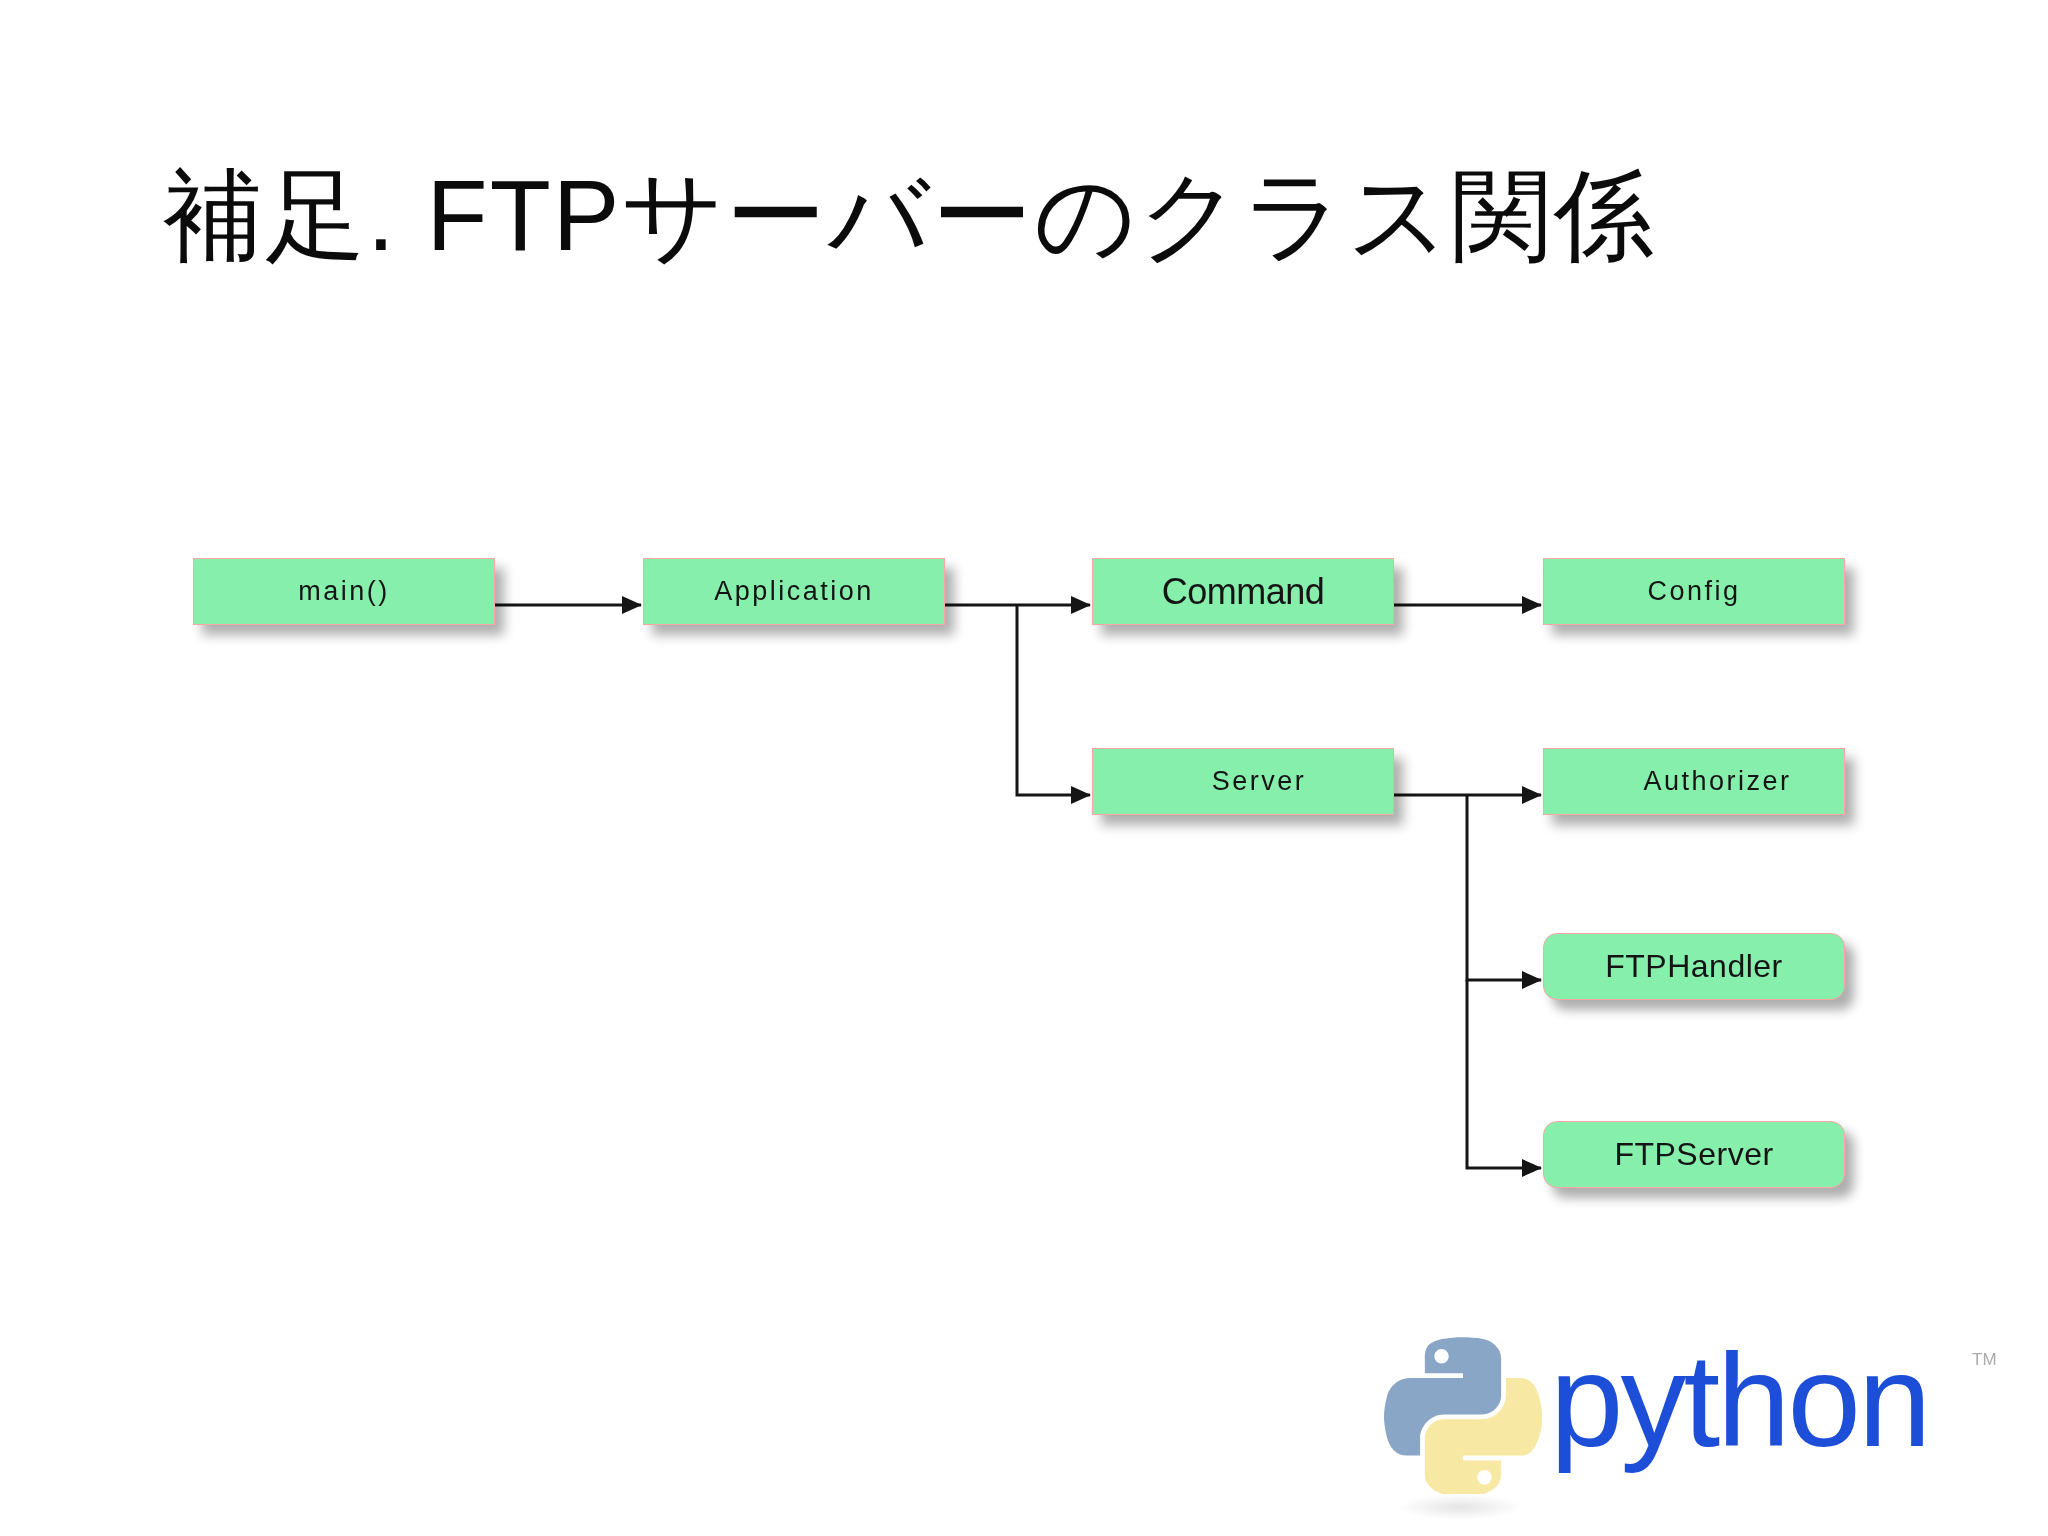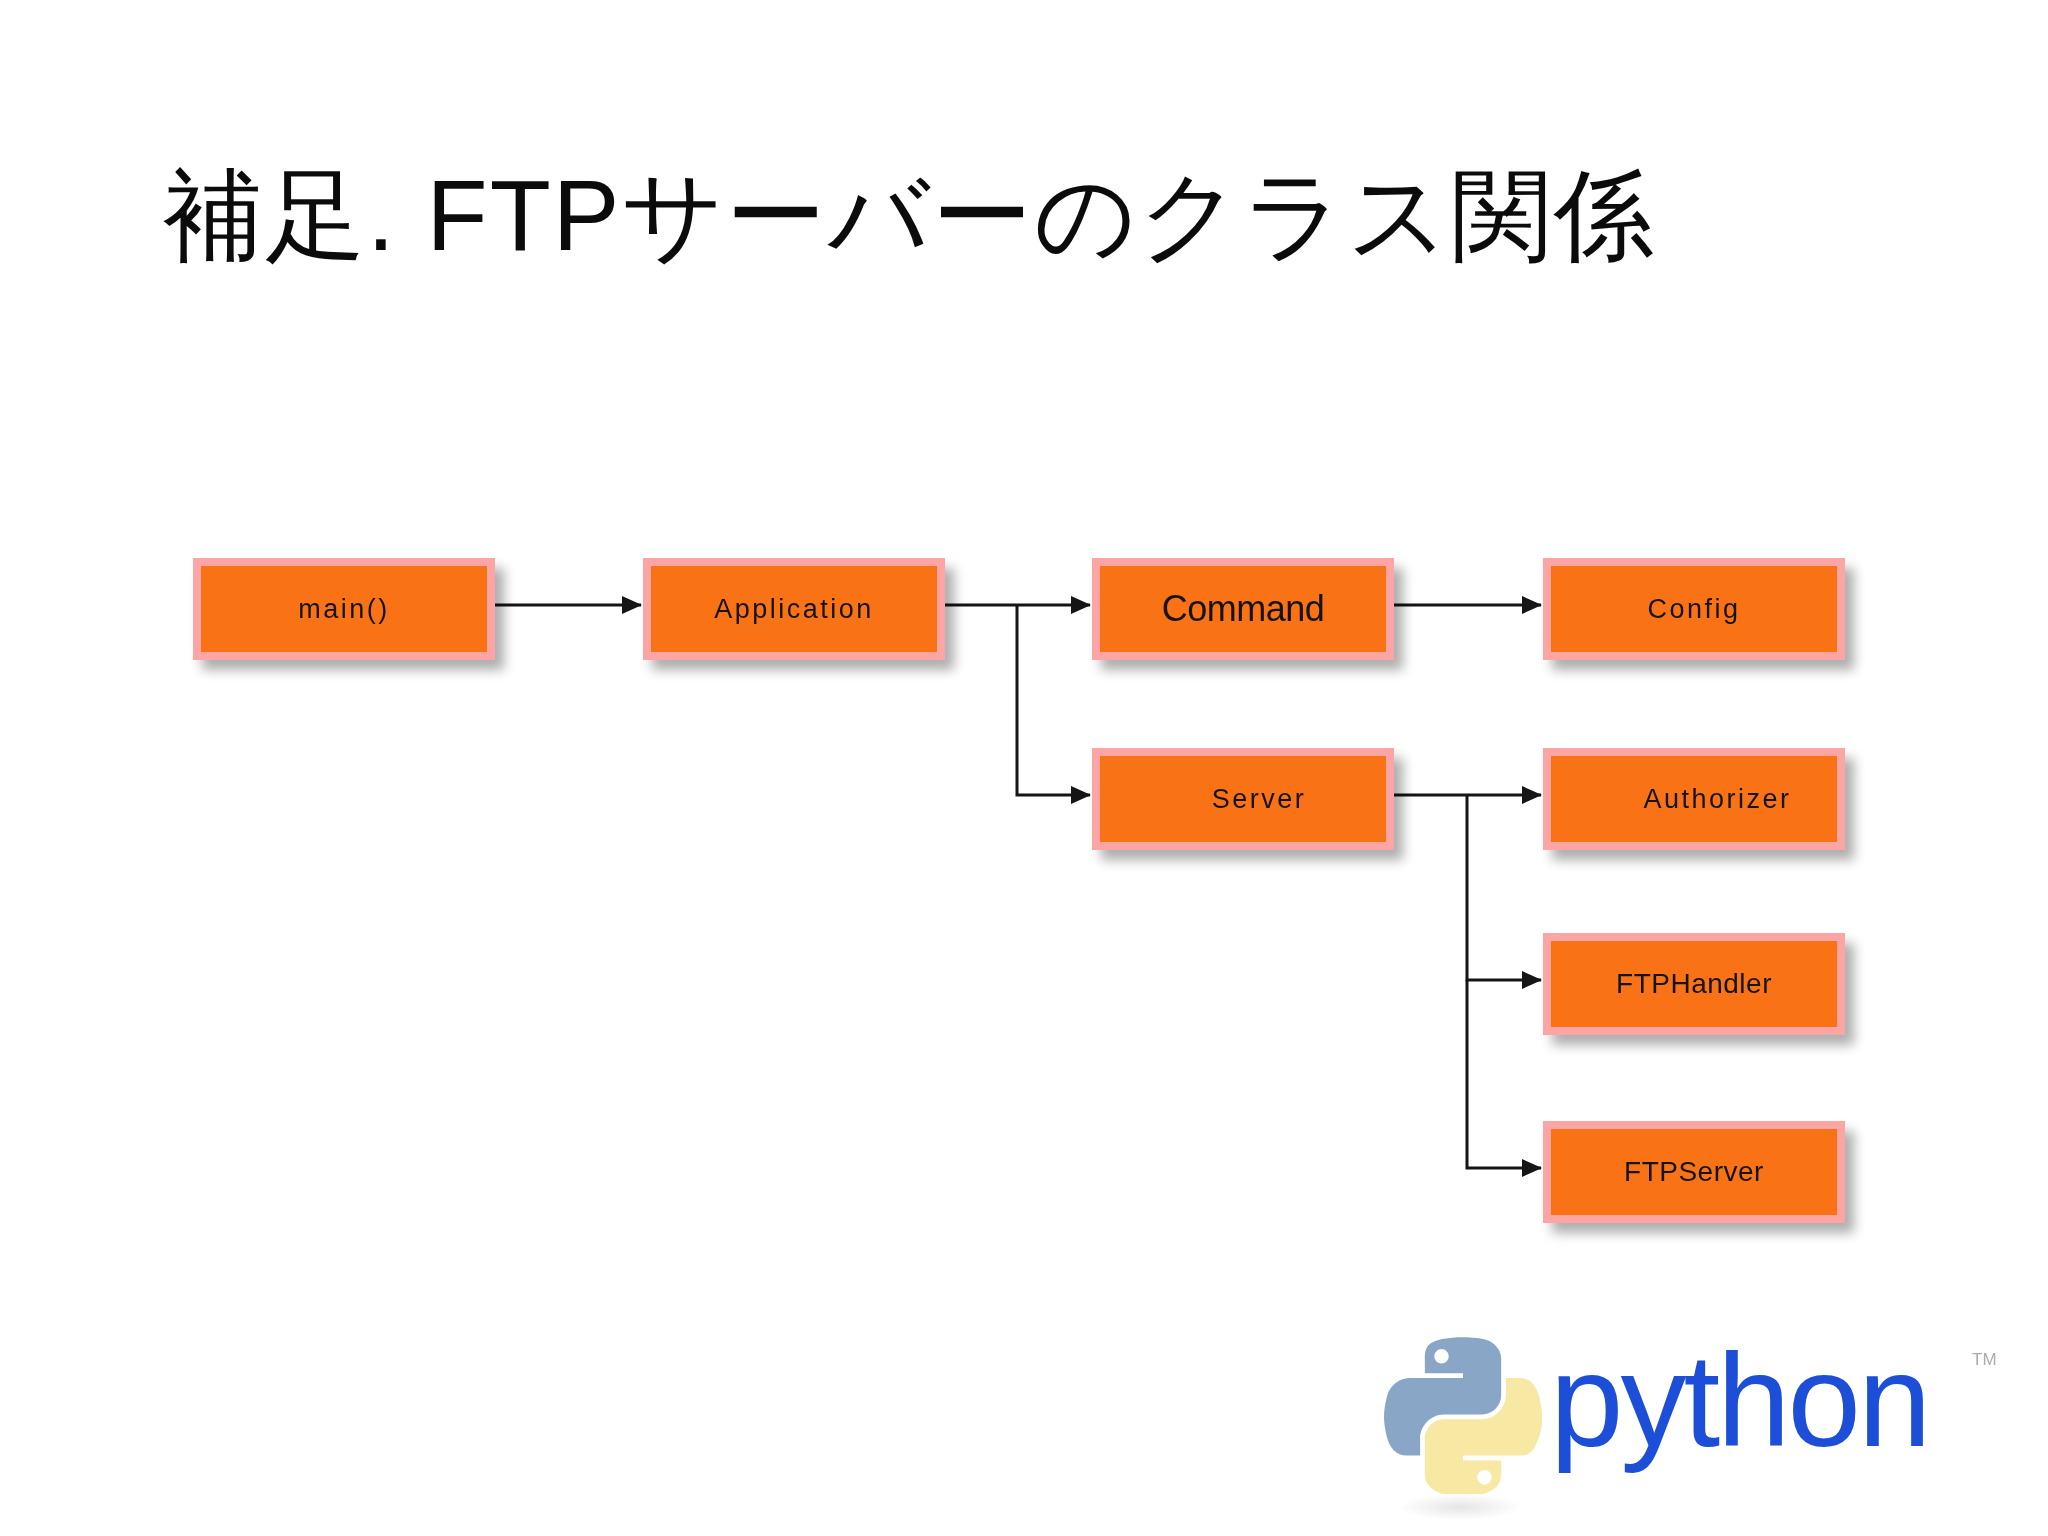--- a/index.html
+++ b/index.html
@@ -7,28 +7,28 @@
     position:relative; width:2048px; height:1536px; background:#ffffff;
     overflow:hidden; font-family:"Liberation Sans", sans-serif;
   }
   .title {
     position:absolute; left:163px; top:150px;
     font-size:100px; line-height:1.3; font-weight:500;
     color:#0b0b0b; letter-spacing:2px; white-space:nowrap;
   }
   .edges { position:absolute; left:0; top:0; }
   .node {
-    position:absolute; width:302px; height:102px; box-sizing:border-box;
-    background:#f97316; border:8px solid #fca5a5;
+    position:absolute; width:302px; height:67px; box-sizing:border-box;
+    background:#86efac; border:1px solid #fca5a5;
     box-shadow:9px 10px 11px rgba(0,0,0,0.32);
     display:flex; align-items:center; justify-content:center;
     font-size:27px; color:#141414; letter-spacing:2.5px; white-space:nowrap;
   }
   .node.tight { letter-spacing:-0.5px; font-size:36px; }
-  .node.semi  { letter-spacing:0.5px;  font-size:28px; }
+  .node.semi  { letter-spacing:0.5px;  font-size:32px;border-radius:14px; }
   .py-logo-glyph { position:absolute; left:1384px; top:1336px; width:158px; height:158px; }
   .py-glyph-shadow {
     position:absolute; left:1398px; top:1494px; width:124px; height:26px;
     background:radial-gradient(closest-side, rgba(0,0,0,0.10), rgba(0,0,0,0));
   }
   .py-word {
     position:absolute; left:1550px; top:1318px;
     font-size:132px; line-height:1.25; font-weight:400;
     color:#1d4ed8; letter-spacing:-3px; white-space:nowrap;
   }

